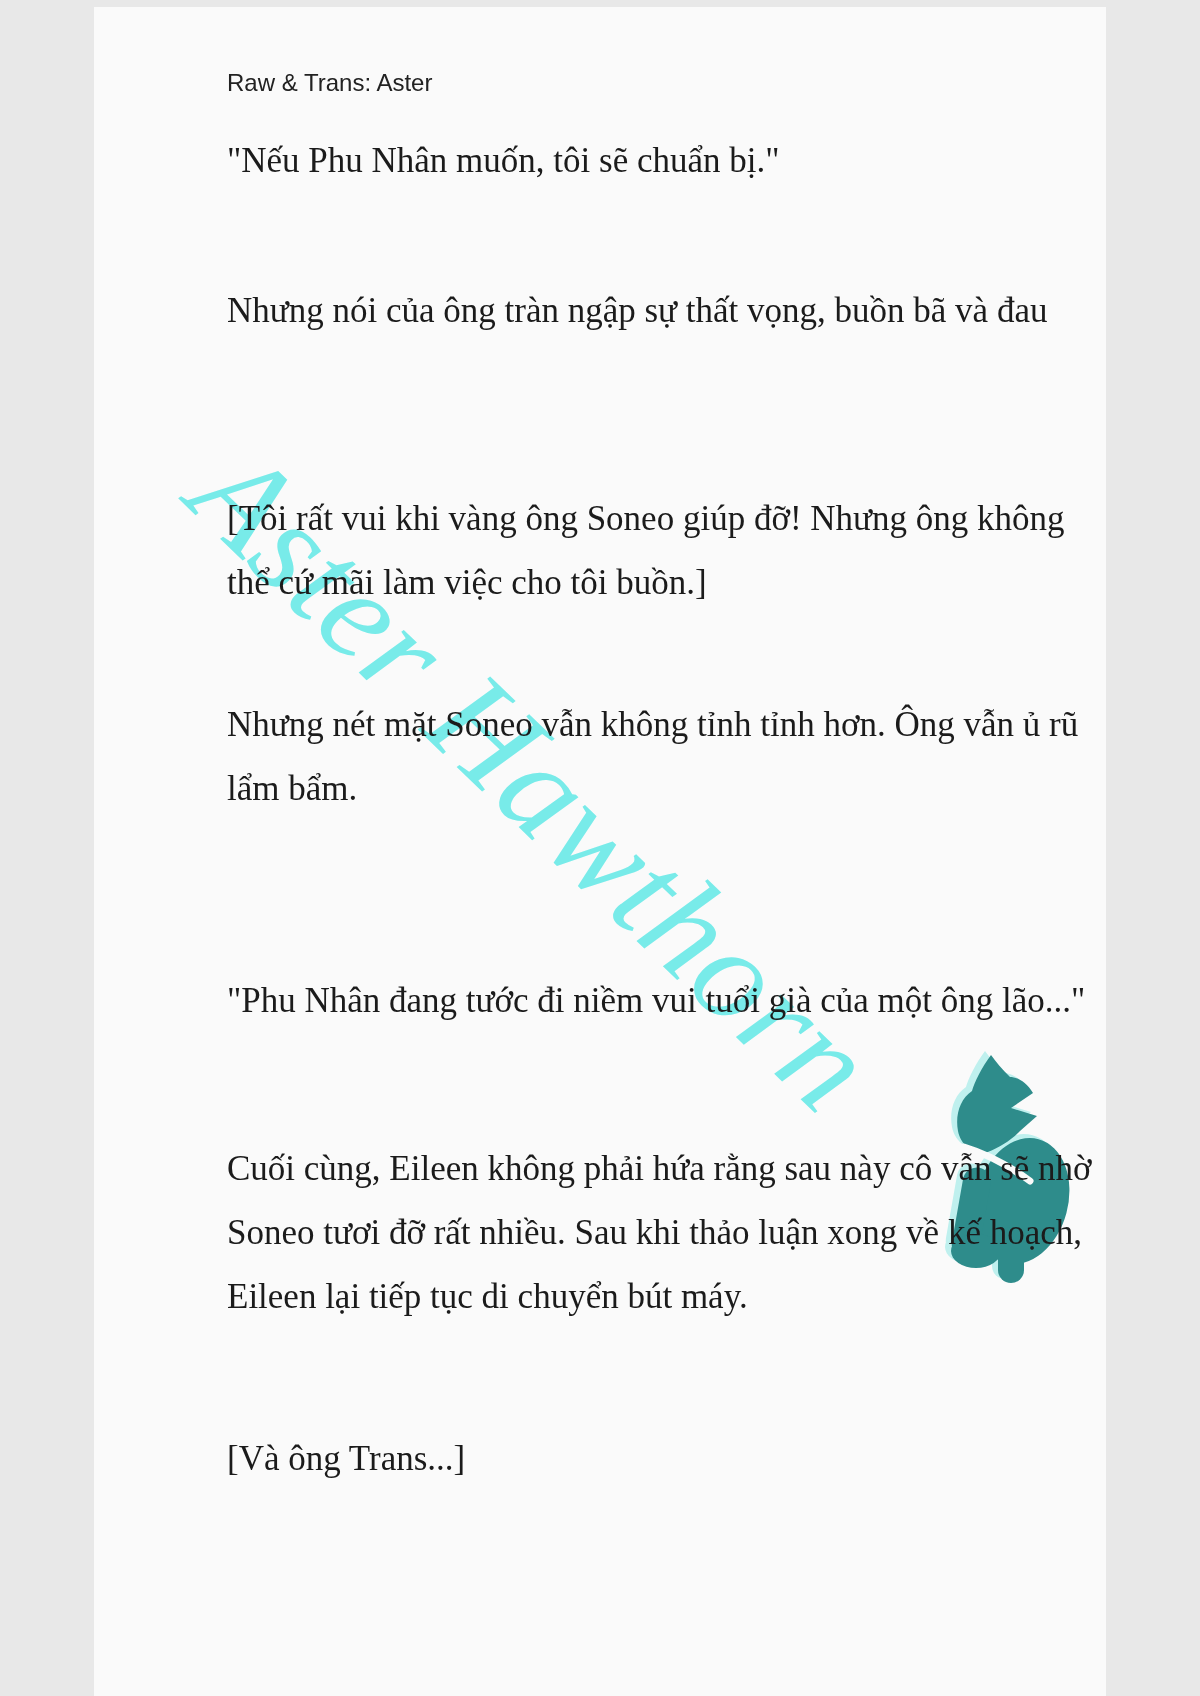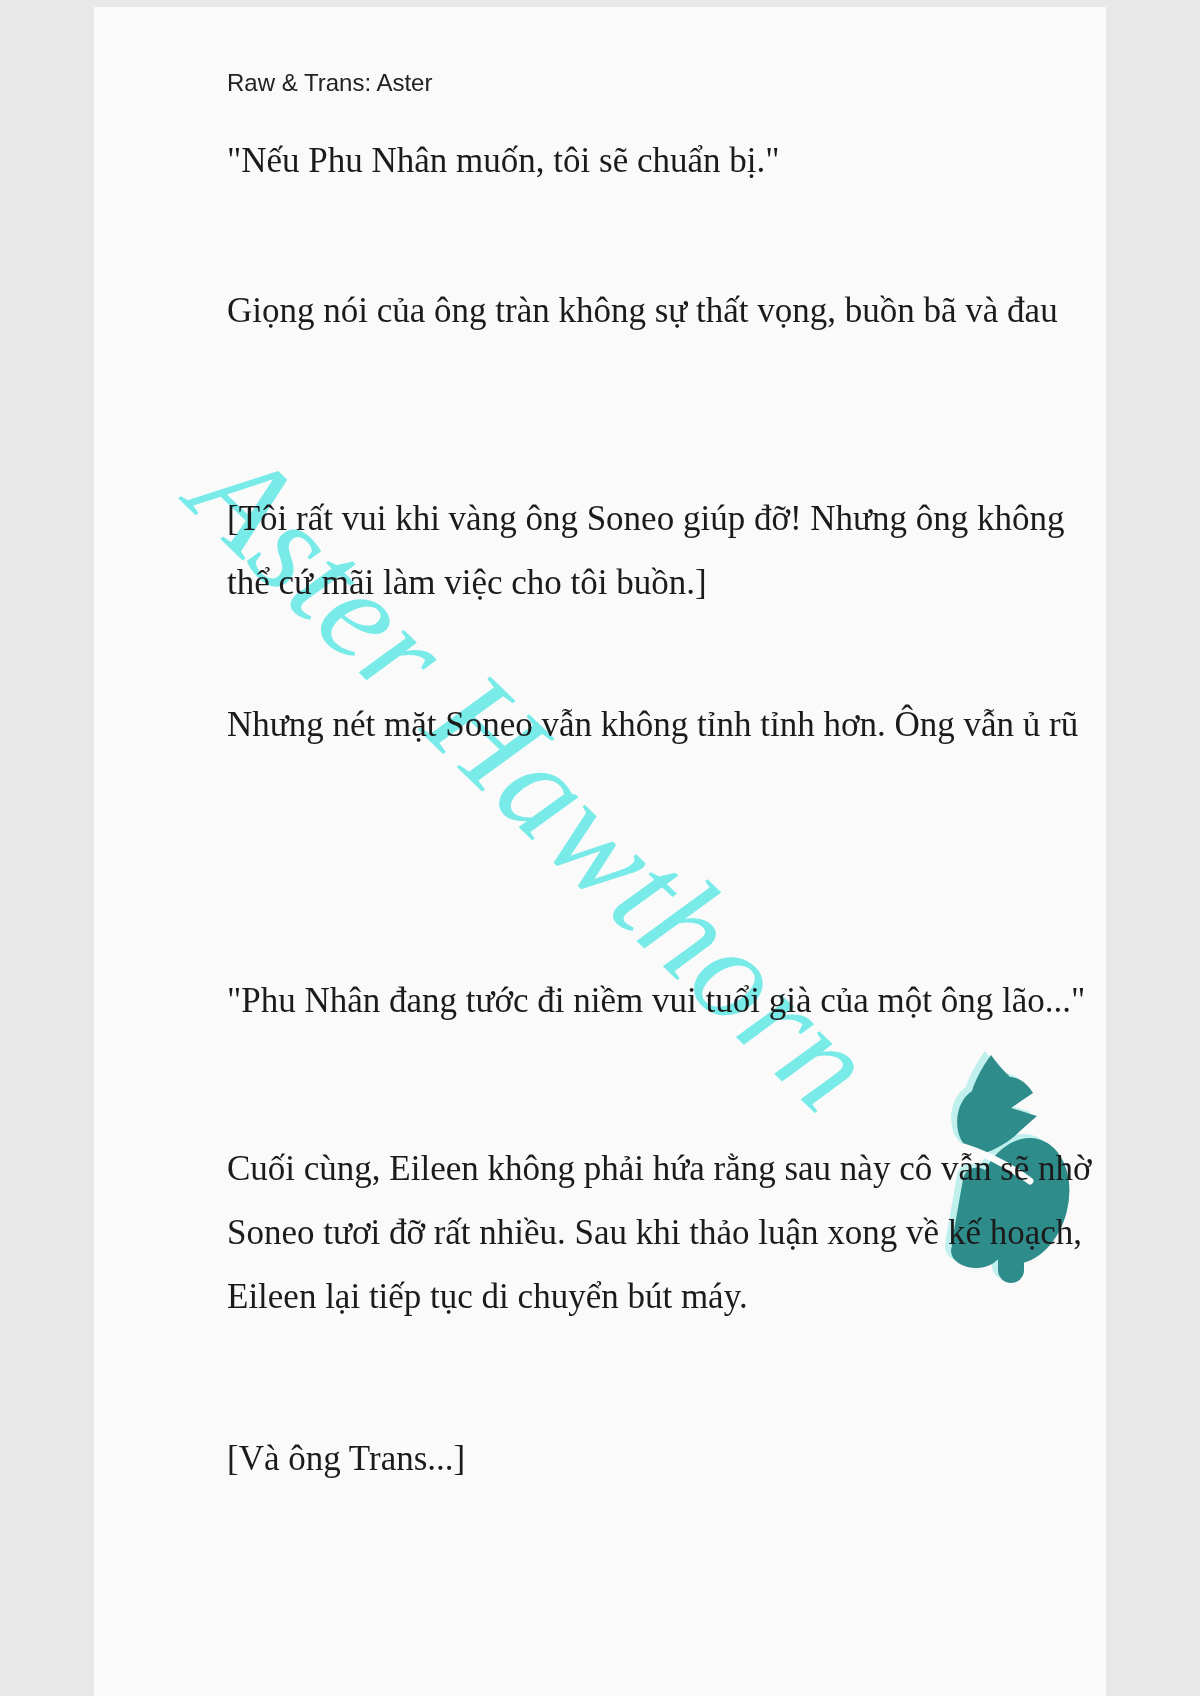--- a/index.html
+++ b/index.html
@@ -54,30 +54,31 @@
     <use href="#catshape" fill="var(--wm-weak)" opacity="0.55" transform="translate(-6,-4)"></use>
     <use href="#catshape" fill="currentColor"></use>
     <path d="M22,98 Q55,108 88,132" stroke="var(--bg)" stroke-width="7" fill="none" stroke-linecap="round"></path>
   </svg>
 
   <div class="para" style="top:122px">
     <span class="ln">"Nếu Phu Nhân muốn, tôi sẽ chuẩn bị."</span>
   </div>
 
   <div class="para" style="top:272px">
-    <span class="ln">Giọng nói của ông tràn không sự thất vọng, buồn bã và đau</span>
+    <span class="ln">Nhưng nói của ông tràn ngập sự thất vọng, buồn bã và đau</span>
   </div>
 
   <div class="para" style="top:480px">
     <span class="ln">[Tôi rất vui khi vàng ông Soneo giúp đỡ! Nhưng ông không</span>
     <span class="ln">thể cứ mãi làm việc cho tôi buồn.]</span>
   </div>
 
   <div class="para" style="top:686px">
     <span class="ln">Nhưng nét mặt Soneo vẫn không tỉnh tỉnh hơn. Ông vẫn ủ rũ</span>
+    <span class="ln">lẩm bẩm.</span>
   </div>
 
   <div class="para" style="top:962px">
     <span class="ln">"Phu Nhân đang tước đi niềm vui tuổi già của một ông lão..."</span>
   </div>
 
   <div class="para" style="top:1130px">
     <span class="ln">Cuối cùng, Eileen không phải hứa rằng sau này cô vẫn sẽ nhờ</span>
     <span class="ln">Soneo tươi đỡ rất nhiều. Sau khi thảo luận xong về kế hoạch,</span>
     <span class="ln">Eileen lại tiếp tục di chuyển bút máy.</span>

